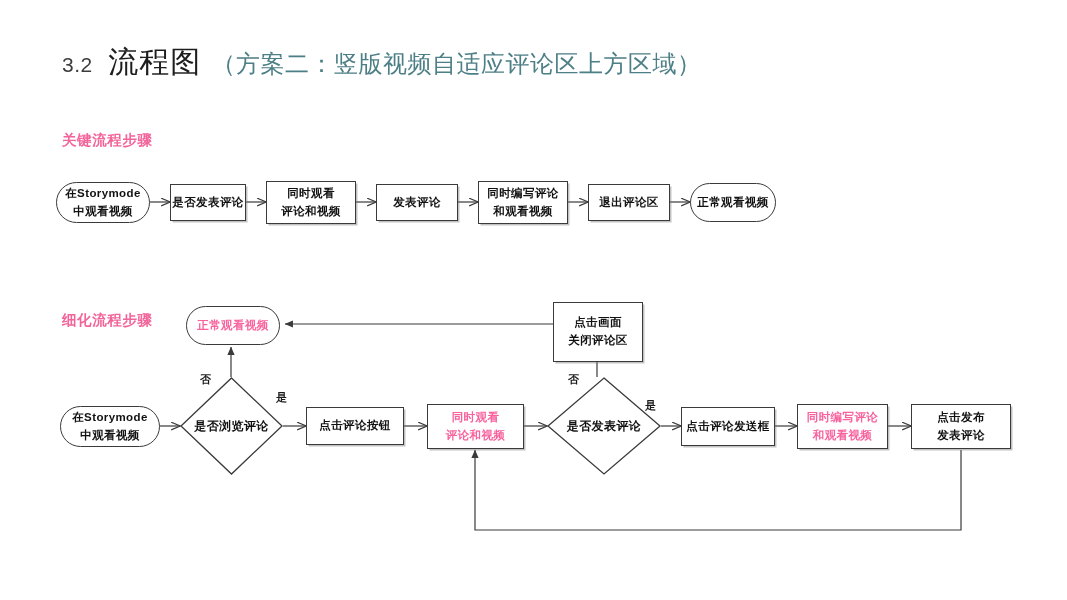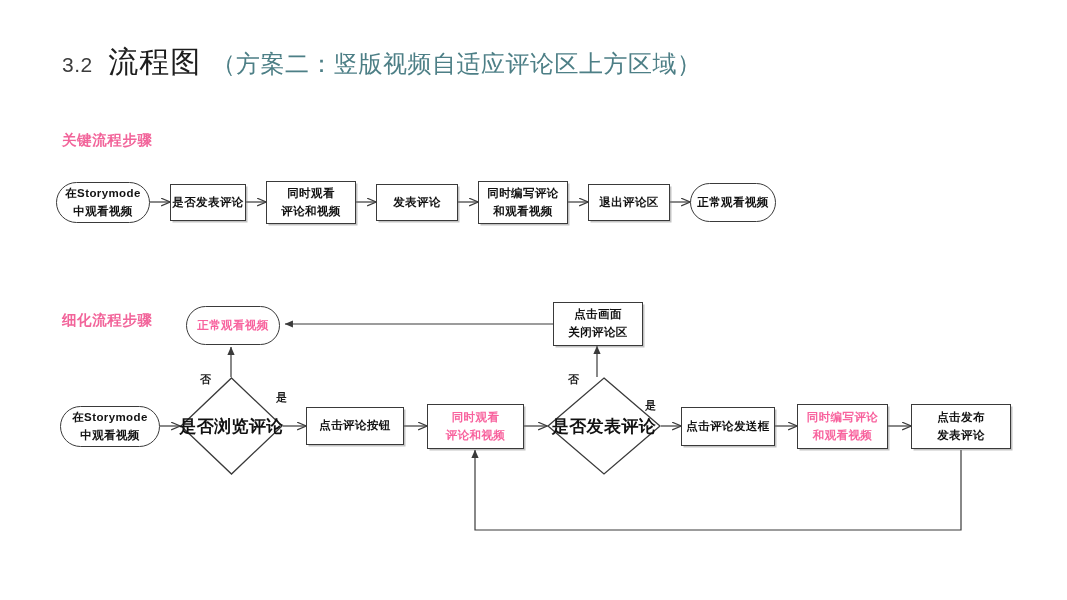--- a/index.html
+++ b/index.html
@@ -88,21 +88,21 @@
     position: absolute;
   }
   .diamond-wrap svg { display: block; overflow: visible; }
   .diamond-label {
     position: absolute;
     left: 0; top: 0;
     width: 100%; height: 100%;
     display: flex;
     align-items: center;
     justify-content: center;
-    font-size: 17px;
+    font-size: 12px;
     font-weight: bold;
     color: #111111;
     letter-spacing: 0.4px;
     white-space: nowrap;
     pointer-events: none;
   }
 
   
   .edge-label {
     position: absolute;
@@ -255,16 +255,16 @@
 
 <div class="node rect" style="left:911px; top:404px; width:100px; height:45px;">
   <span class="line">点击发布</span>
   <span class="line">发表评论</span>
 </div>
 
 <div class="node stadium pink-text" style="left:186px; top:306px; width:94px; height:39px;">
   <span class="line">正常观看视频</span>
 </div>
 
-<div class="node rect" style="left:553px; top:302px; width:90px; height:44px;">
+<div class="node rect" style="left:553px; top:302px; width:90px; height:60px;">
   <span class="line">点击画面</span>
   <span class="line">关闭评论区</span>
 </div>
 
 </body></html>

